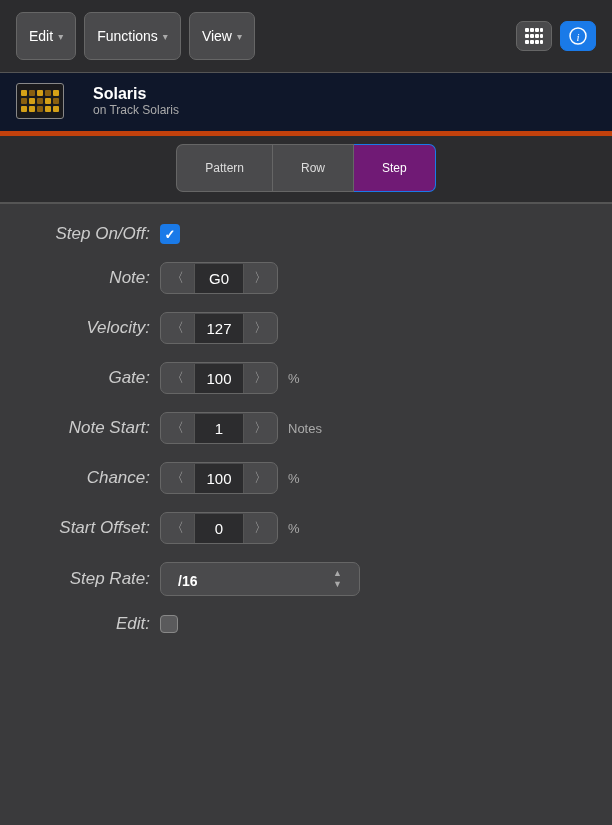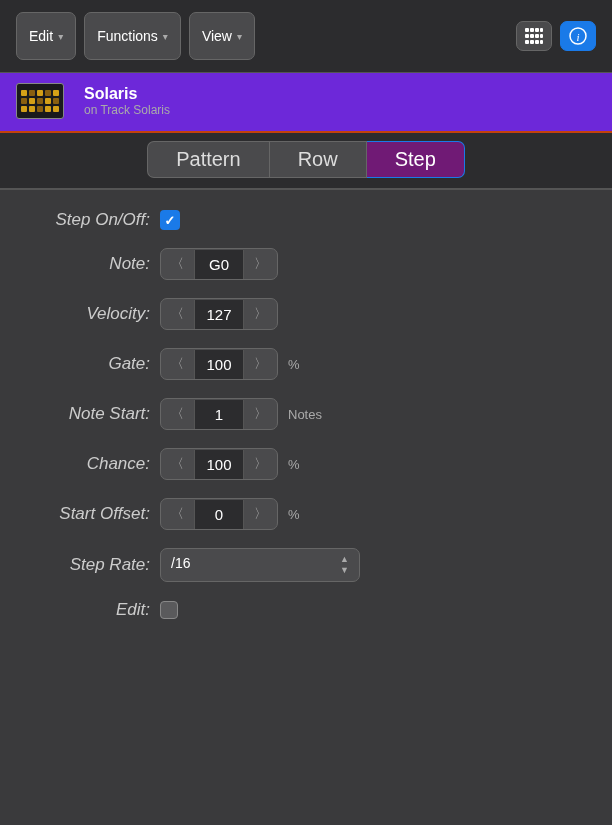--- a/index.html
+++ b/index.html
@@ -58,26 +58,26 @@
       color: #fff;
     }
 
     .toolbar-icon-btn.active {
       background: #1a7ae8;
       border-color: #1a7ae8;
     }
 
     
     .track-header {
-      background: #6d28d9;
+      background: #0f172a;
       padding: 10px 16px 12px;
       display: flex;
       align-items: center;
-      gap: 20px;
-      border-bottom: 2px solid #c2410c;
+      gap: 29px;
+      border-bottom: 5px solid #c2410c;
     }
 
     .track-icon {
       width: 48px;
       height: 36px;
       background: #1a1a1c;
       border: 1px solid #888;
       border-radius: 3px;
       display: flex;
       flex-direction: column;
@@ -127,22 +127,22 @@
       display: flex;
       justify-content: center;
       gap: 0;
       border-bottom: 2px solid #555;
     }
 
     .tab-btn {
       background: #4a4a4c;
       border: 1px solid #666;
       color: #ddd;
-      font-size: 20px;
-      padding: 6px 28px;
+      font-size: 12px;
+      padding: 16px 28px;
       cursor: pointer;
     }
 
     .tab-btn:first-child {
       border-radius: 7px 0 0 7px;
       border-right: none;
     }
 
     .tab-btn:nth-child(2) {
       border-radius: 0;
@@ -234,28 +234,29 @@
     }
 
     .field-suffix {
       font-size: 13px;
       color: #aaa;
     }
 
     
     .step-rate-select {
       display: flex;
-      align-items: flex-start;
+      align-items: flex-end;
       background: #4a4a4c;
       border: 1px solid #666;
       border-radius: 7px;
-      padding: 6px 10px;
+      padding: 6px 17px;
       min-width: 180px;
       cursor: pointer;
       justify-content: space-between;
+      font-weight: bold;
     }
 
     .step-rate-value {
       font-size: 14px;
       color: #fff;
     }
 
     .step-rate-stepper {
       display: flex;
       flex-direction: column;

